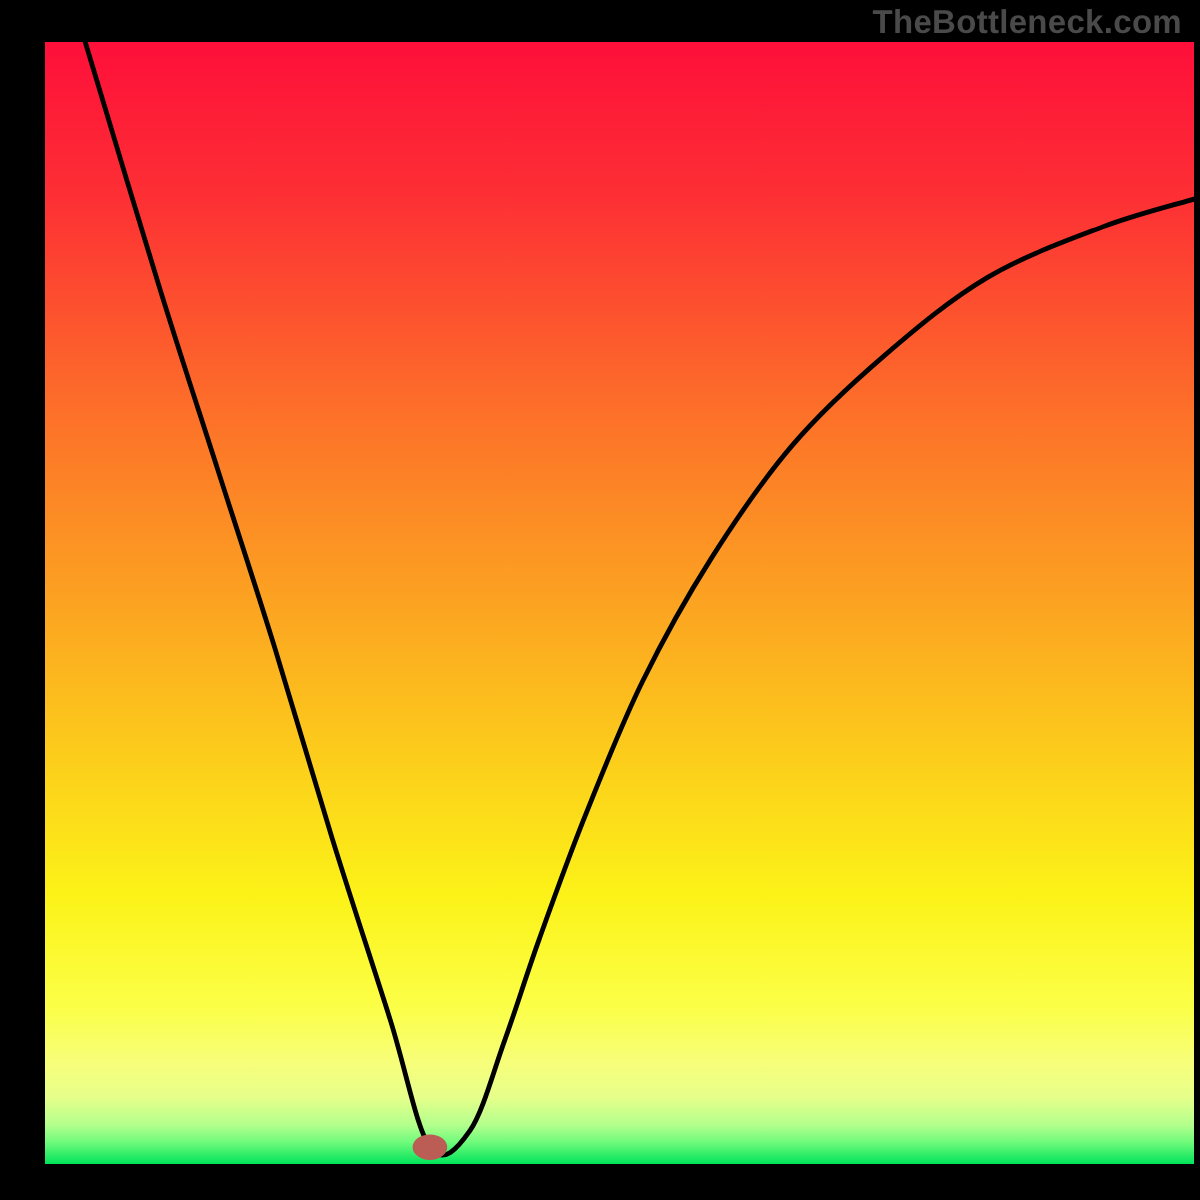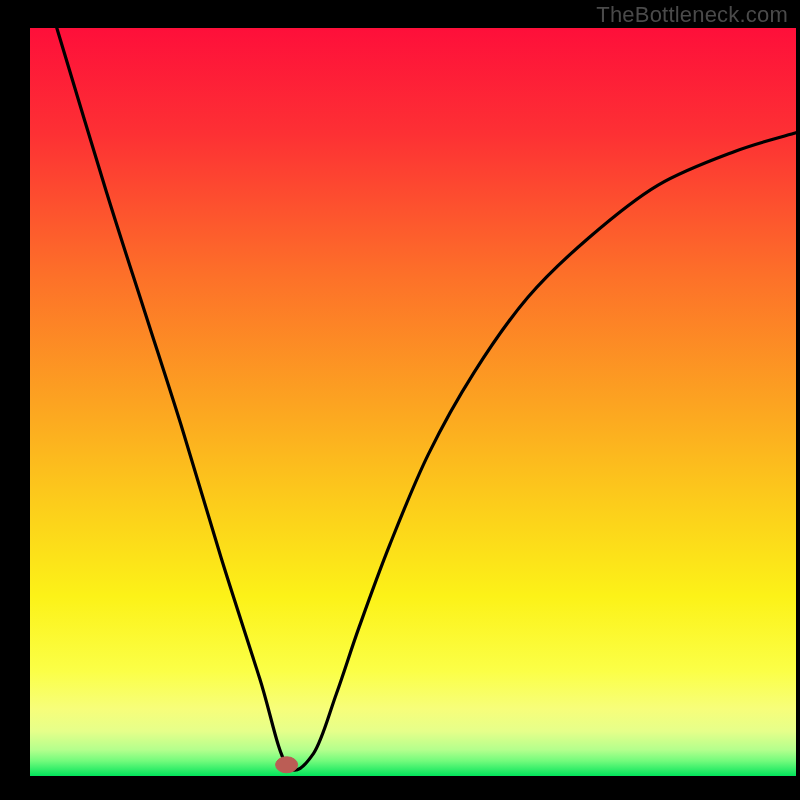--- a/index.html
+++ b/index.html
@@ -16,21 +16,21 @@
     width: 800px;
     height: 800px;
     background: #000;
   }
   .watermark {
     position: absolute;
     top: 2px;
     right: 12px;
     color: #4a4a4a;
     font-size: 22px;
-    font-weight: normal;
+    font-weight: bold;
     letter-spacing: 0.2px;
   }
   svg {
     display: block;
   }
 </style>
 </head>
 <body>
 
 <div class="frame">

